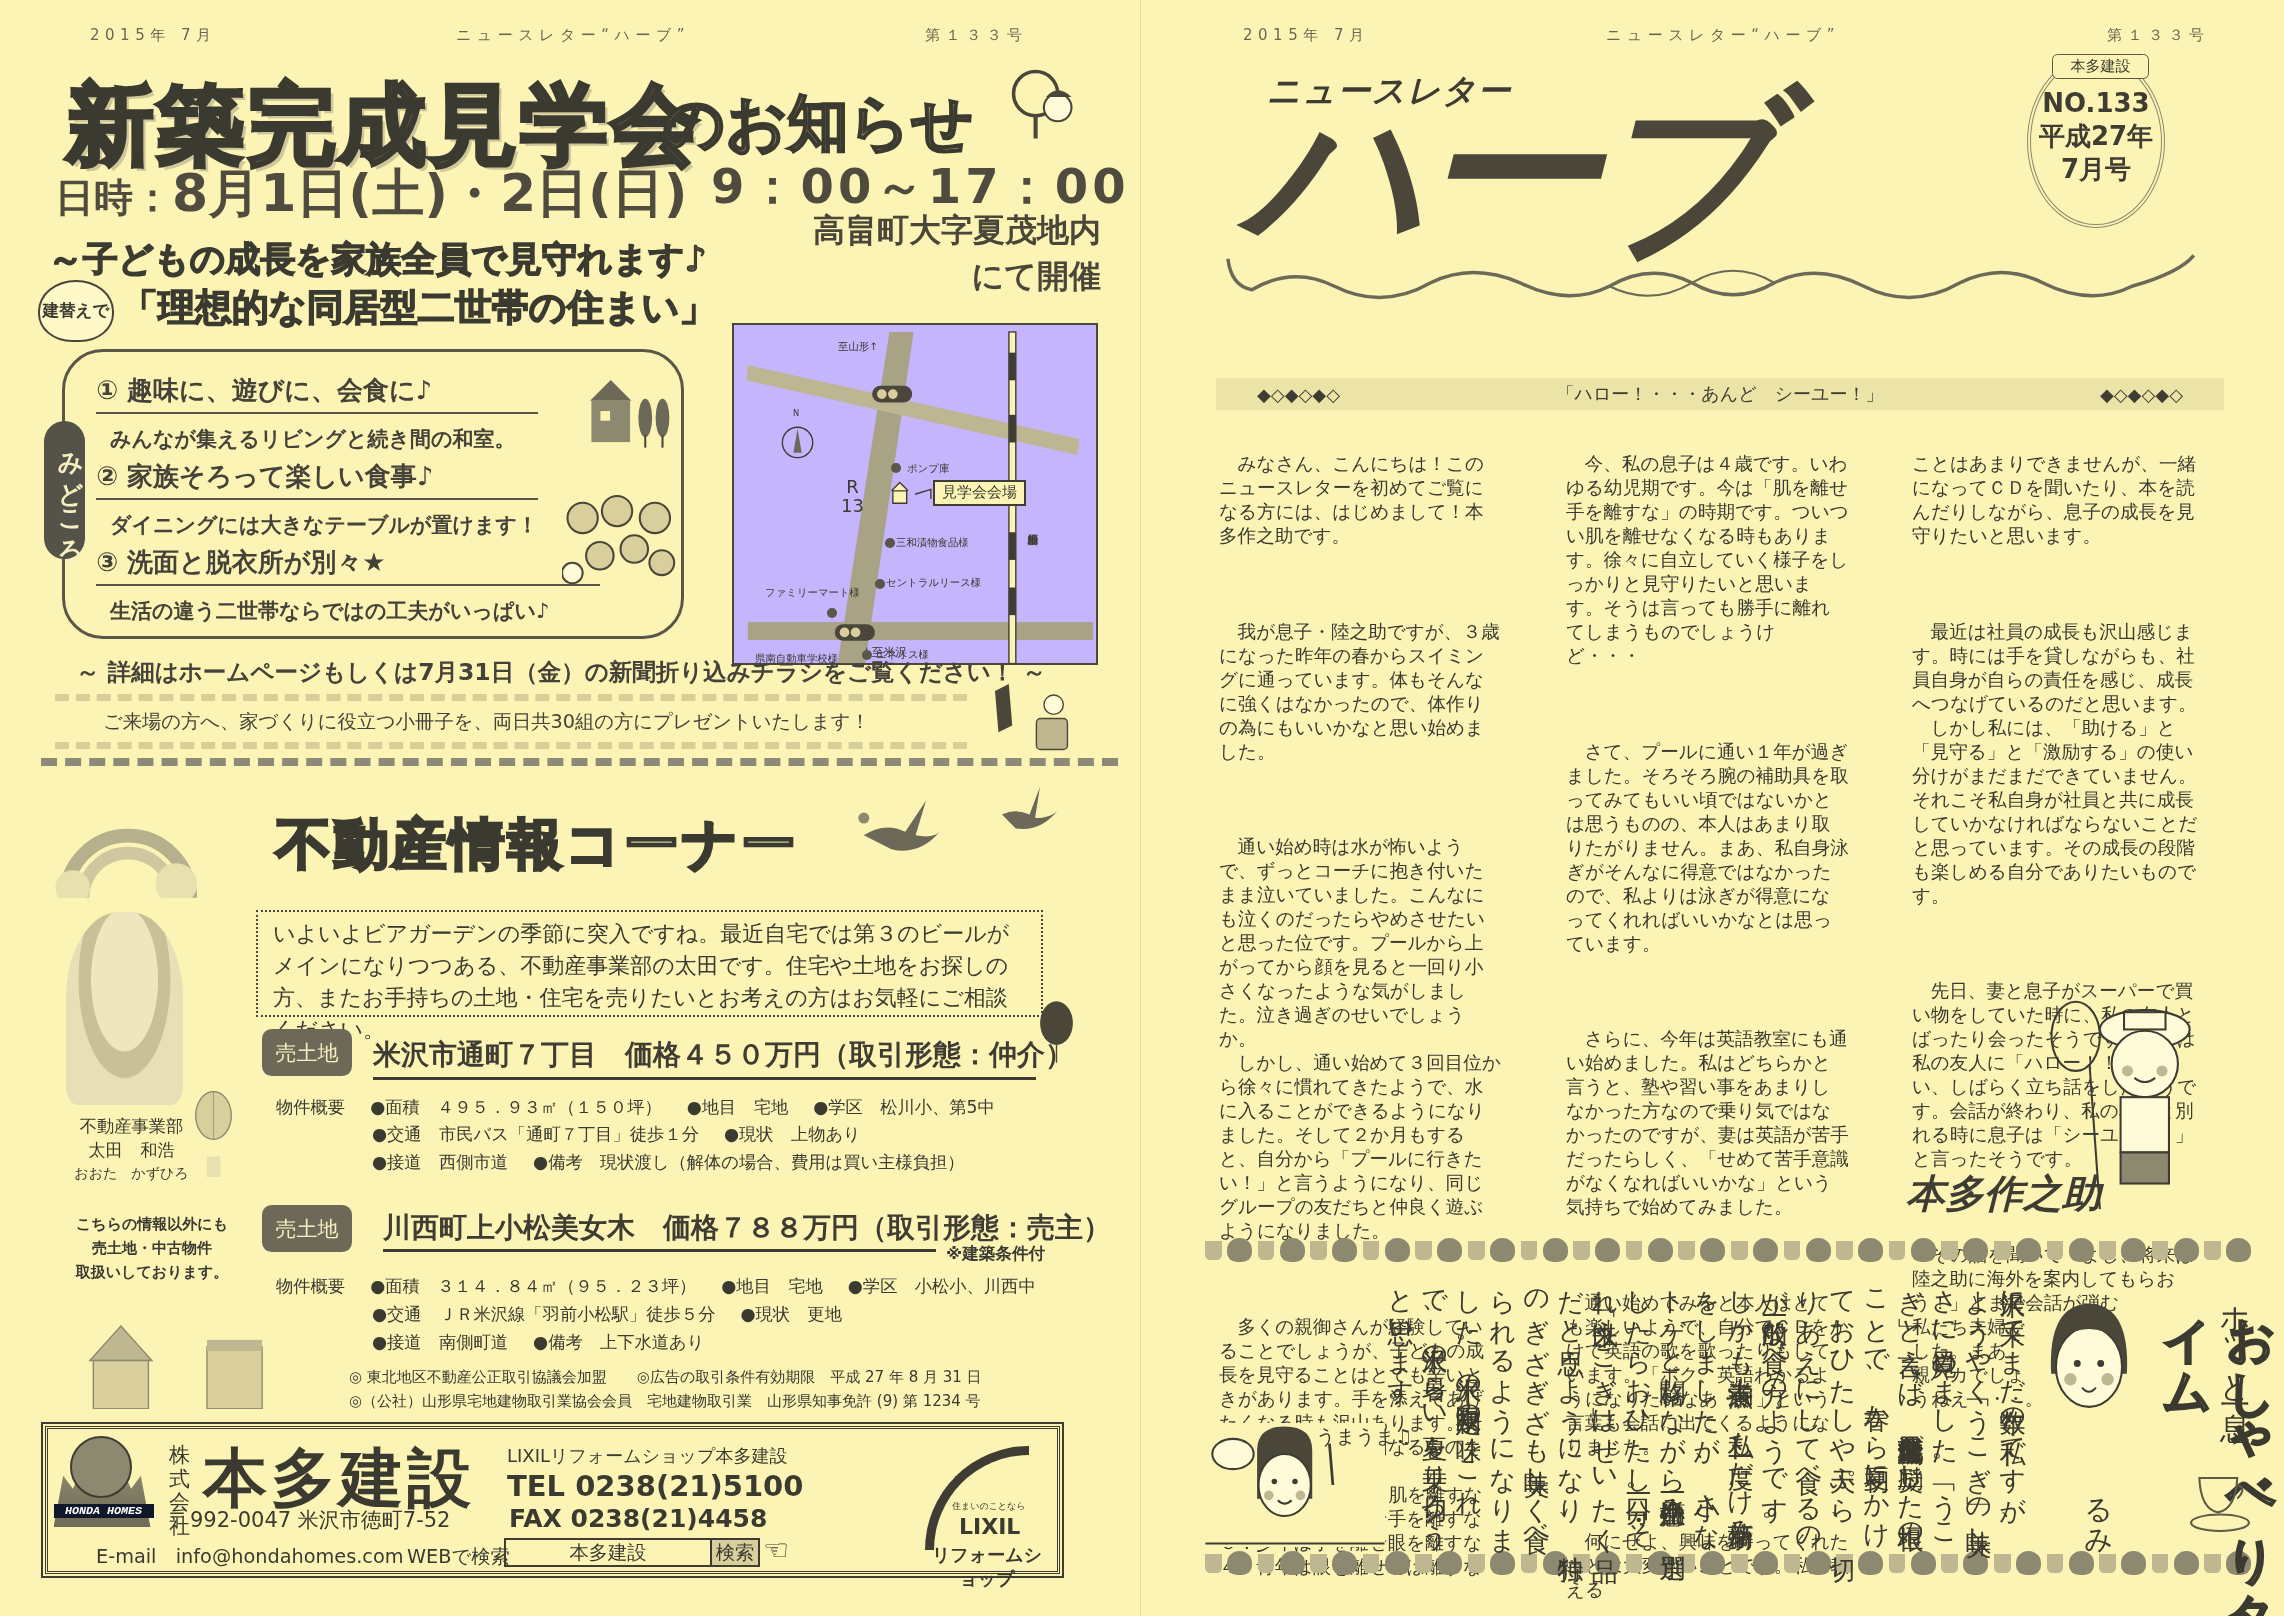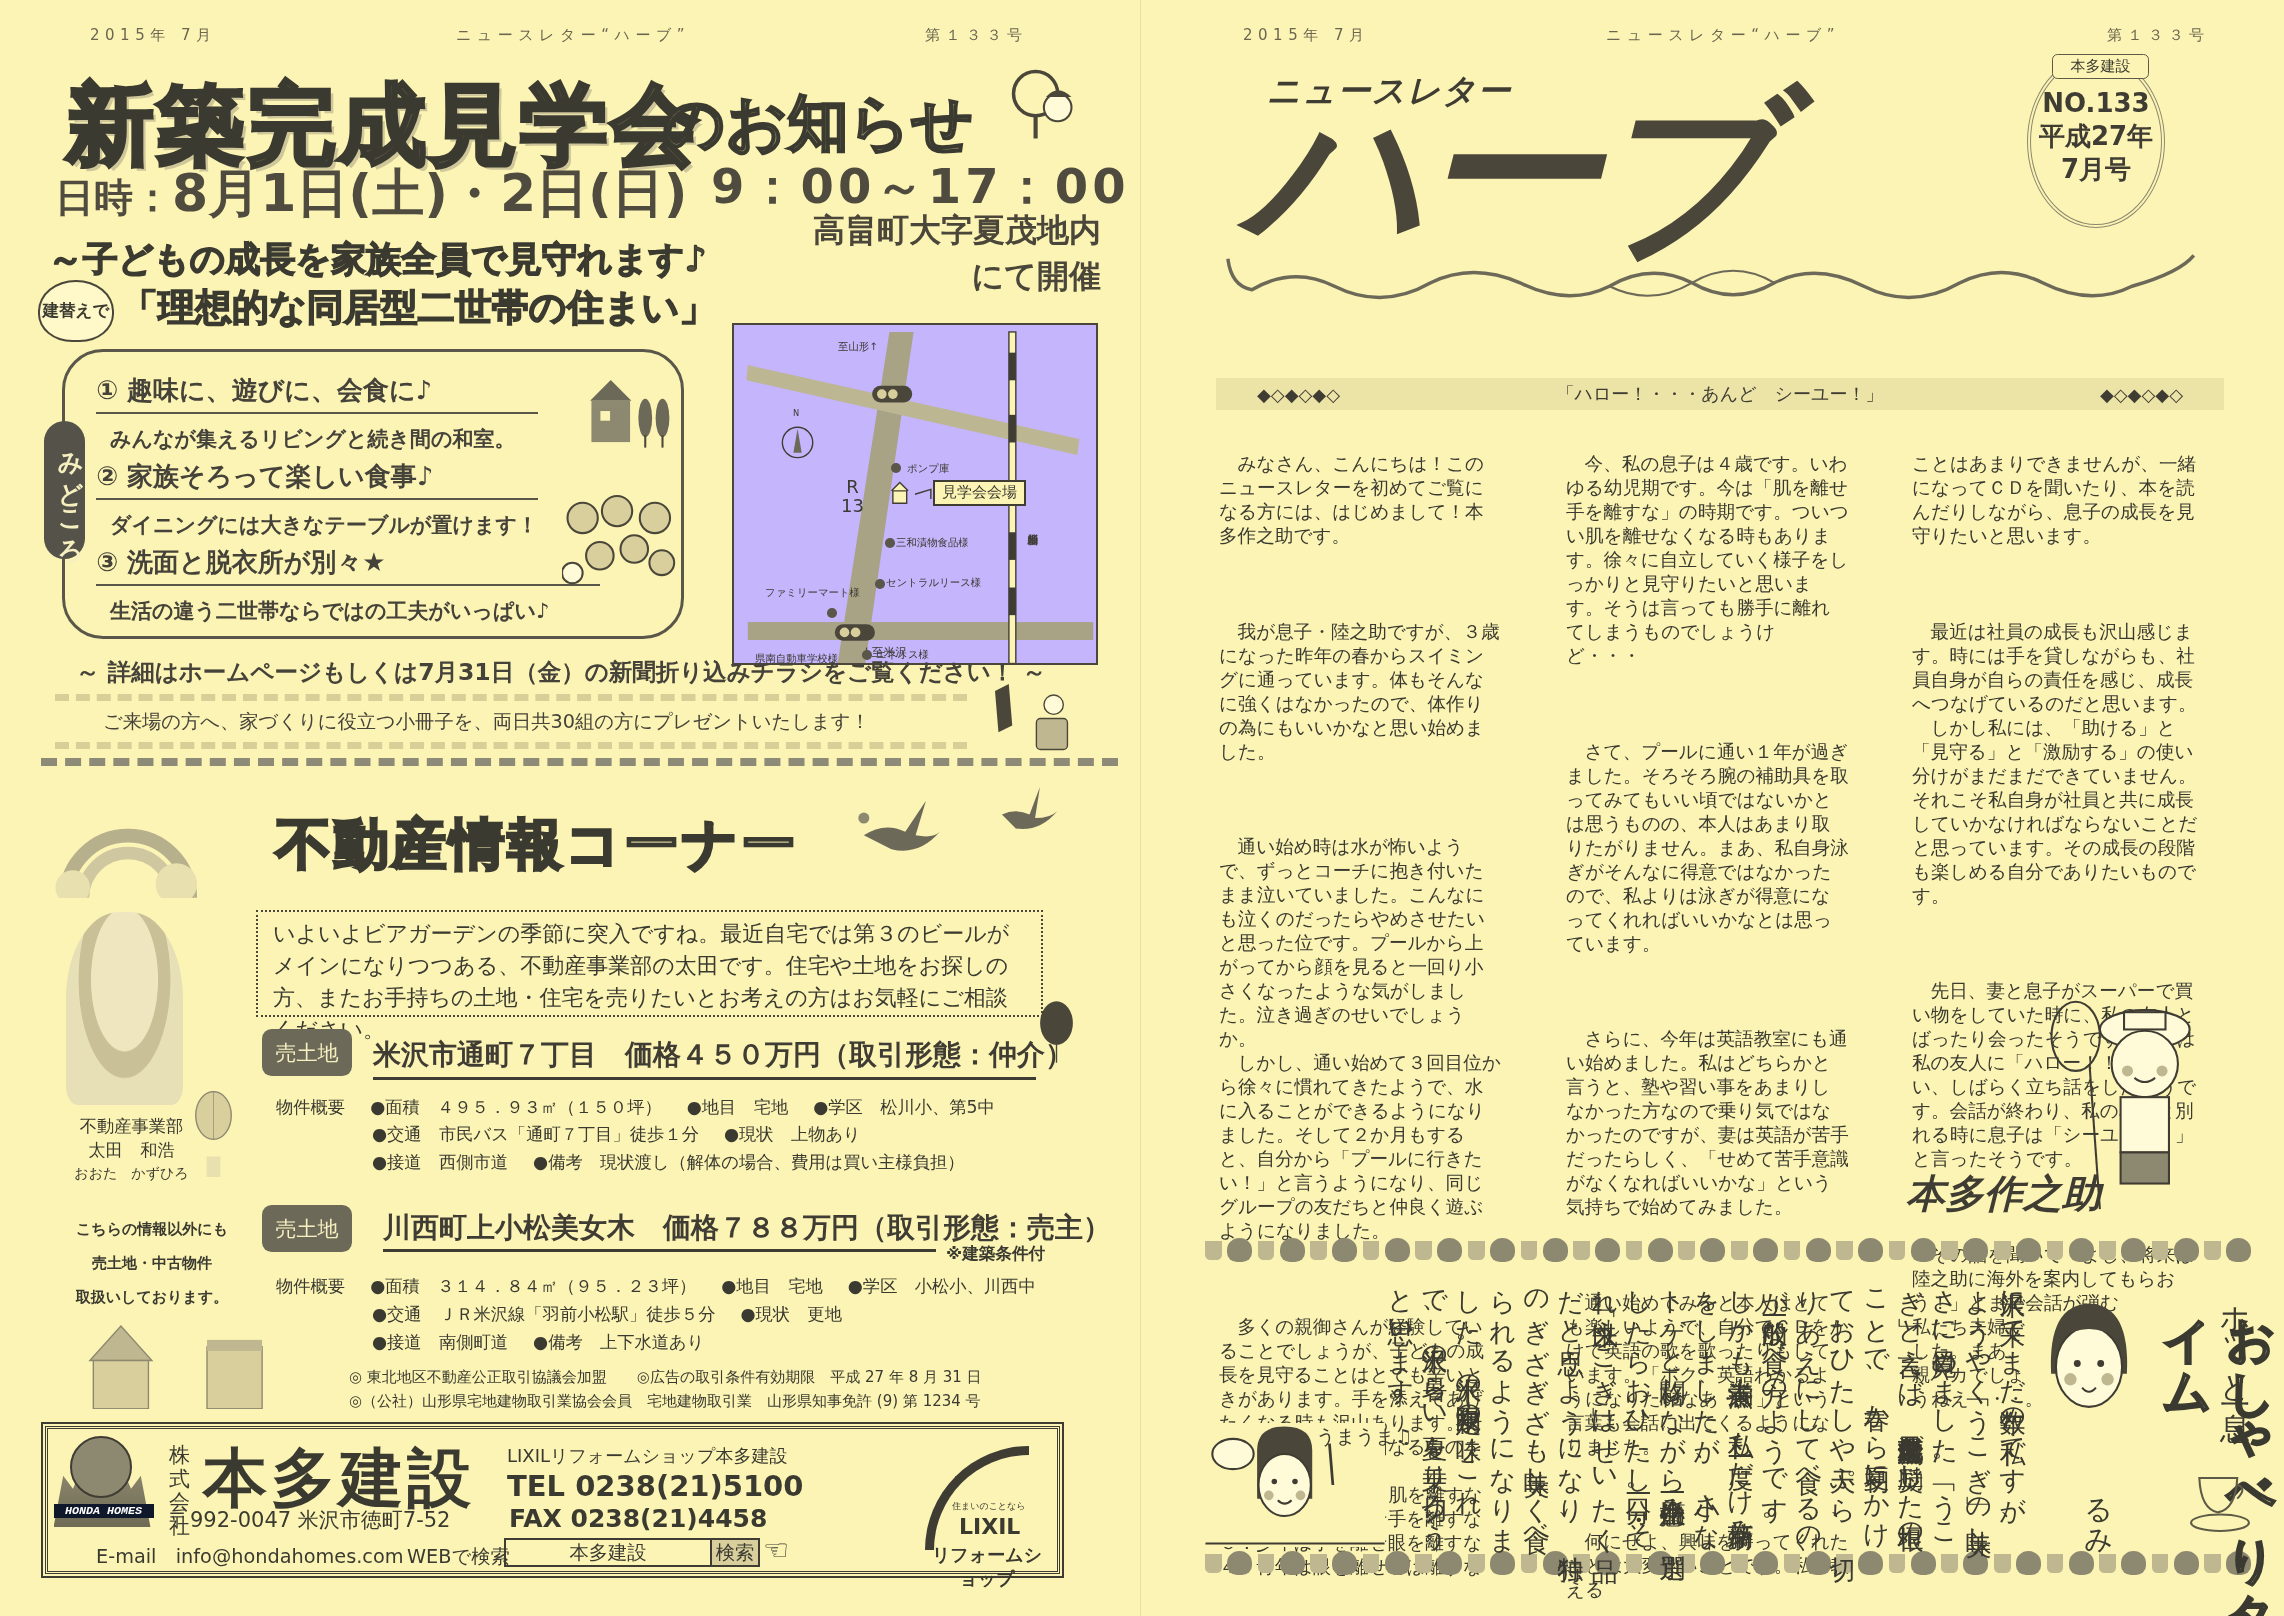--- a/index.html
+++ b/index.html
@@ -38,21 +38,21 @@
   .re-title { left: 276px; top: 808px; font-size: 55px; font-weight: 900; color: #d5ce9c; -webkit-text-stroke: 2.8px #3b3a30; letter-spacing: 2.8px; }
   .speech { left: 256px; top: 910px; width: 787px; height: 107px; border: 2.1px dotted #4a473a; padding: 5.5px 15px; font-size: 22px; line-height: 32px; color: #3a3a30; }
   .agent-photo { left: 66px; top: 912px; width: 117px; height: 193px; background: radial-gradient(ellipse at 50% 35%, #efe6bf 0 40%, #c9c098 41% 55%, #e7dfb5 56%); border-radius: 45% 45% 10% 10%; }
   .agent-caption { left: 66px; top: 1115px; width: 131px; text-align: center; font-size: 17.3px; line-height: 23.5px; }
   .agent-caption .kana { font-size: 14px; }
   .prop-tag { position: absolute; width: 90px; height: 47px; background: #6c6958; border-radius: 9.7px; color: #f6efc0; font-size: 21px; display: flex; align-items: center; justify-content: center; }
   .prop-head { position: absolute; font-size: 28px; font-weight: 900; color: #3f3c33; white-space: nowrap; }
   .prop-rule { position: absolute; border-top: 3.5px solid #3f3c33; }
   .prop-row { position: absolute; font-size: 17.3px; color: #3a3a30; white-space: nowrap; }
   .prop-row span { margin-right: 25px; }
-  .note-other { left: 59px; top: 1212px; width: 186px; text-align: center; font-size: 15px; font-weight: bold; line-height: 34px; }
+  .note-other { left: 59px; top: 1212px; width: 186px; text-align: center; font-size: 15px; font-weight: bold; line-height: 24px; }
   .footnote { left: 349px; font-size: 15px; white-space: nowrap; }
   
   .company { left: 45px; top: 1426px; width: 1015px; height: 148px; border: 3.5px double #3f3c33; outline: 2.1px solid #3f3c33; outline-offset: 2.8px; }
   .honda-logo { position: absolute; left: 5.5px; top: 12.4px; width: 97px; height: 86px; background: linear-gradient(#9c9678, #6e6a55); clip-path: polygon(0 100%, 10% 40%, 20% 55%, 30% 30%, 40% 45%, 50% 20%, 60% 45%, 70% 30%, 80% 55%, 90% 40%, 100% 100%); }
   .honda-sun { position: absolute; left: 22px; top: 7px; width: 62px; height: 62px; border-radius: 50%; background: #8d8870; border: 2.1px solid #3f3c33; }
   .honda-text { position: absolute; left: 5.5px; top: 75px; width: 100px; font-size: 11.7px; font-weight: bold; color: #fff; background: #0f172a; text-align: center; font-style: italic; font-family: Liberation Mono, monospace; }
   .co-kind { position: absolute; left: 121px; top: 15px; font-size: 21px; line-height: 23.5px; width: 25px; }
   .co-name { position: absolute; left: 155px; top: 5.5px; font-size: 64px; font-weight: 900; letter-spacing: 4.1px; }
   .co-addr { position: absolute; left: 121px; top: 77px; font-size: 21px; }
   .co-email { position: absolute; left: 14px; top: 114px; font-size: 19.3px; margin-left: 34px; }

